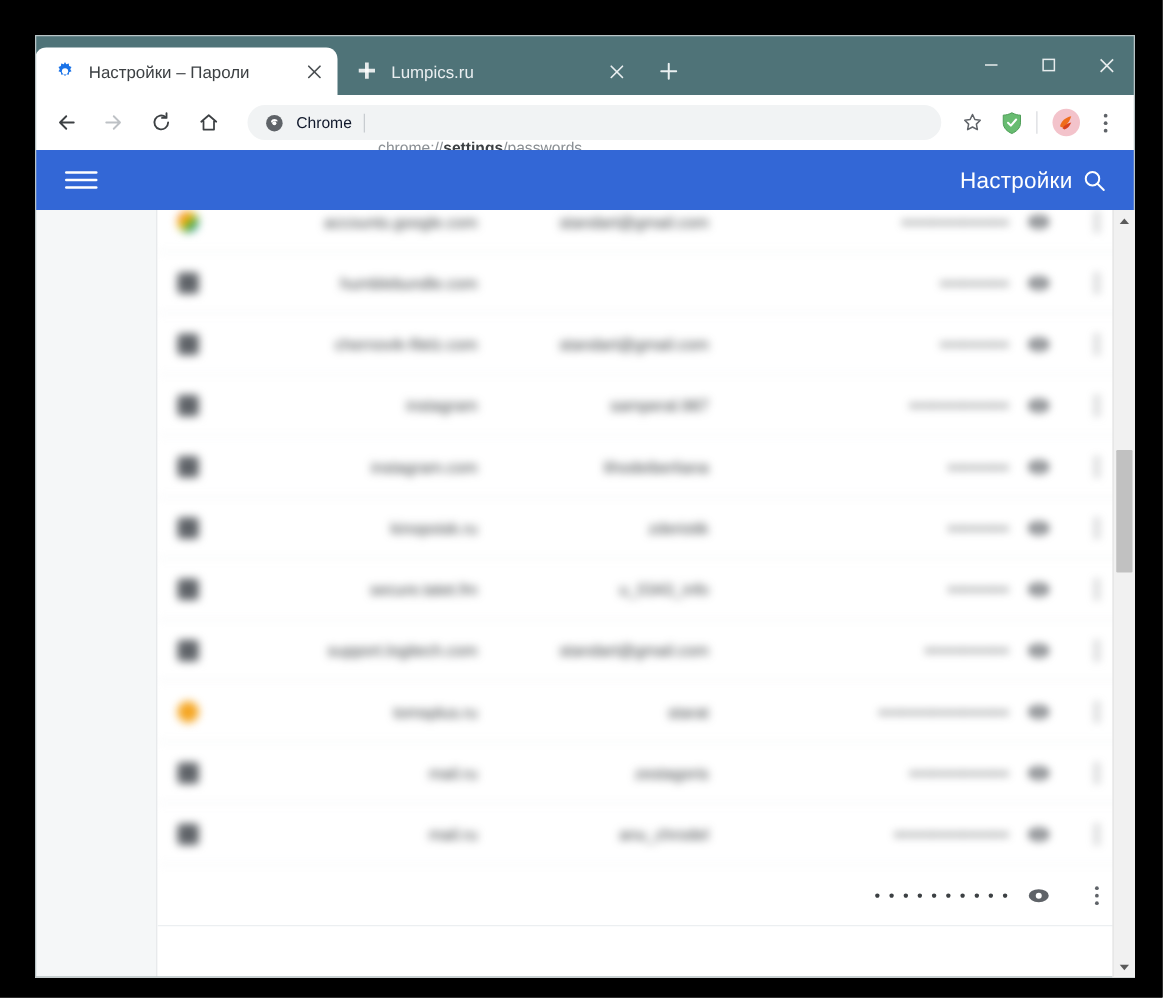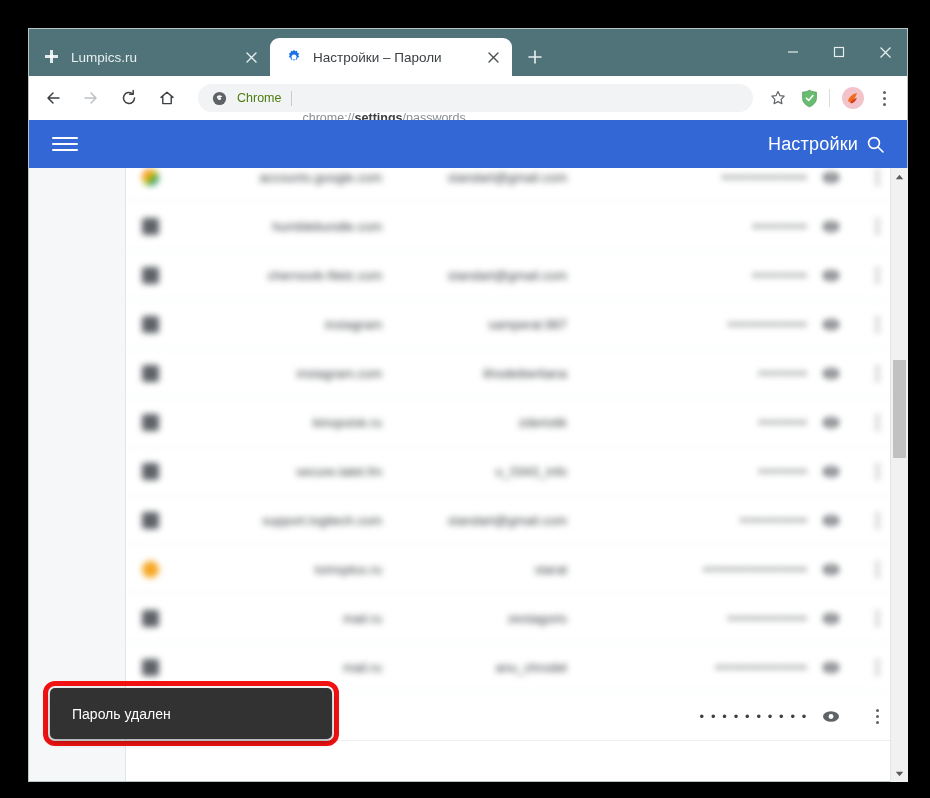--- a/index.html
+++ b/index.html
@@ -156,21 +156,21 @@
     border-radius: 14px;
     display: flex;
     align-items: center;
     padding: 0 14px;
     box-sizing: border-box;
     min-width: 0;
   }
   .omni-shield { flex: 0 0 16px; margin-right: 9px; display:flex; }
   .omni-chip {
     font-size: 12.5px;
-    color: #4d7c0f;
+    color: #0f172a;
     white-space: nowrap;
   }
   .omni-sep {
     width: 1px; height: 15px;
     background: #c8ccd0;
     margin: 0 10px;
     flex: 0 0 1px;
   }
   .omni-url {
     font-size: 12.5px;
@@ -423,44 +423,44 @@
   }
 </style>
 </head>
 <body>
 
 <div id="root">
 
   <div class="browser-window">
 
     <div class="tabstrip">
-
-      <div class="tab inactive">
-        <span class="tab-favicon">
-          <span class="fav-orange"></span>
-        </span>
-        <span class="tab-title">Lumpics.ru</span>
-        <span class="tab-close">
-          <svg width="11" height="11" viewBox="0 0 11 11">
-            <path d="M1 1 L10 10 M10 1 L1 10" stroke="#e9eef0" stroke-width="1.4" fill="none" stroke-linecap="round"></path>
-          </svg>
-        </span>
-      </div>
 
       <div class="tab active">
         <span class="tab-favicon">
           <svg width="16" height="16" viewBox="0 0 16 16">
             <path d="M8 0.6l1 1.7 2-0.5 0.3 2 1.9 0.8-1 1.7 1 1.7-1.9 0.8-0.3 2-2-0.5-1 1.7-1-1.7-2 0.5-0.3-2-1.9-0.8 1-1.7-1-1.7 1.9-0.8 0.3-2 2 0.5z" fill="#1a73e8"></path>
             <circle cx="8" cy="8" r="2.5" fill="#ffffff"></circle>
           </svg>
         </span>
         <span class="tab-title">Настройки – Пароли</span>
         <span class="tab-close">
           <svg width="11" height="11" viewBox="0 0 11 11">
             <path d="M1 1 L10 10 M10 1 L1 10" stroke="#4a4f52" stroke-width="1.4" fill="none" stroke-linecap="round"></path>
+          </svg>
+        </span>
+      </div>
+
+      <div class="tab inactive">
+        <span class="tab-favicon">
+          <span class="fav-orange"></span>
+        </span>
+        <span class="tab-title">Lumpics.ru</span>
+        <span class="tab-close">
+          <svg width="11" height="11" viewBox="0 0 11 11">
+            <path d="M1 1 L10 10 M10 1 L1 10" stroke="#e9eef0" stroke-width="1.4" fill="none" stroke-linecap="round"></path>
           </svg>
         </span>
       </div>
 
       <div class="newtab-btn">
         <svg width="14" height="14" viewBox="0 0 14 14">
           <path d="M7 1 V13 M1 7 H13" stroke="#eaf0f1" stroke-width="1.6" stroke-linecap="round"></path>
         </svg>
       </div>
 
@@ -813,27 +813,20 @@
                     <i></i>
                     <i></i>
                     <i></i>
                   </span>
                 </span>
             </div>
 
           </div>
         </div>
 
-        <div class="toast-wrap">
-          <div class="toast-highlight">
-            <div class="toast">
-              <span>Пароль удален</span>
-            </div>
-          </div>
-        </div>
 
       </div>
 
       <div class="scrollbar">
         <div class="sb-arrow up">
           <svg width="9" height="6" viewBox="0 0 9 6">
               <path d="M4.5 0.8 L8.2 5.2 L0.8 5.2 z" fill="#5a5a5a"></path>
             </svg>
         </div>
         <div class="sb-thumb"></div>

